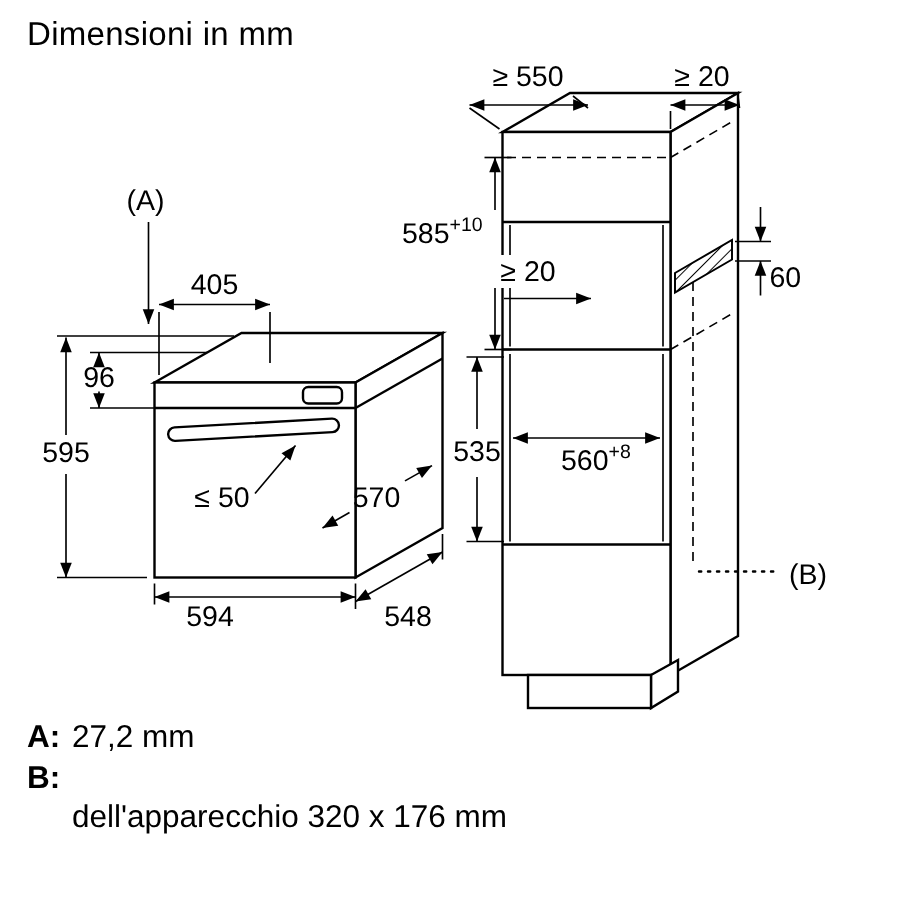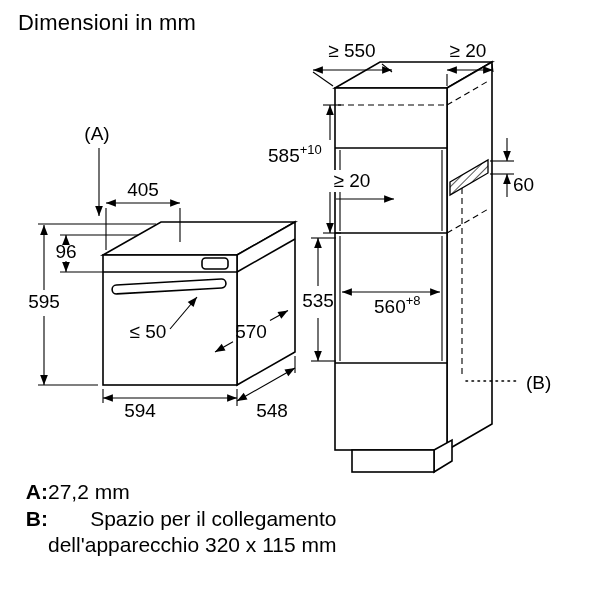--- a/index.html
+++ b/index.html
@@ -1,17 +1,17 @@
 <!DOCTYPE html>
 <html><head>
 <meta charset="utf-8">
 <style>
   html,body{margin:0;padding:0;background:#fff;}
   .page{position:relative;width:600px;height:600px;background:#fff;overflow:hidden;
-        font-family:"Liberation Sans",sans-serif;color:#000;text-align:right;}
+        font-family:"Liberation Sans",sans-serif;color:#000;}
   .title{position:absolute;left:18px;top:10px;font-size:22px;font-weight:400;letter-spacing:.2px;}
   svg{position:absolute;left:0;top:0;}
   .ln{stroke:#000;stroke-width:1.6;fill:none;stroke-linejoin:miter;}
   .thin{stroke:#000;stroke-width:1.1;fill:none;}
   .dash{stroke-dasharray:6 4;}
   .dot{stroke-dasharray:1.5 4.5;stroke-linecap:round;stroke-width:1.6;}
   text.dim{font-family:"Liberation Sans",sans-serif;font-size:19px;fill:#000;stroke:none;}
   text.dim .sup{font-size:13px;}
   .legend{position:absolute;left:18px;top:479px;font-size:21px;line-height:26px;}
   .legend-row{display:flex;margin-bottom:1px;}
@@ -186,19 +186,19 @@
   </svg>
 
   <div class="legend">
     <div class="legend-row">
       <span class="key">A:</span>
       <span class="val">27,2 mm</span>
     </div>
     <div class="legend-row">
       <span class="key">B:</span>
       <span class="val">
-        <span>Spazio per il collegamento</span><br>
-        <span>dell'apparecchio 320 x 115 mm</span>
+        <br>
+        <span>dell'apparecchio 320 x 176 mm</span>
       </span>
     </div>
   </div>
 
 </div>
 
 </body></html>

